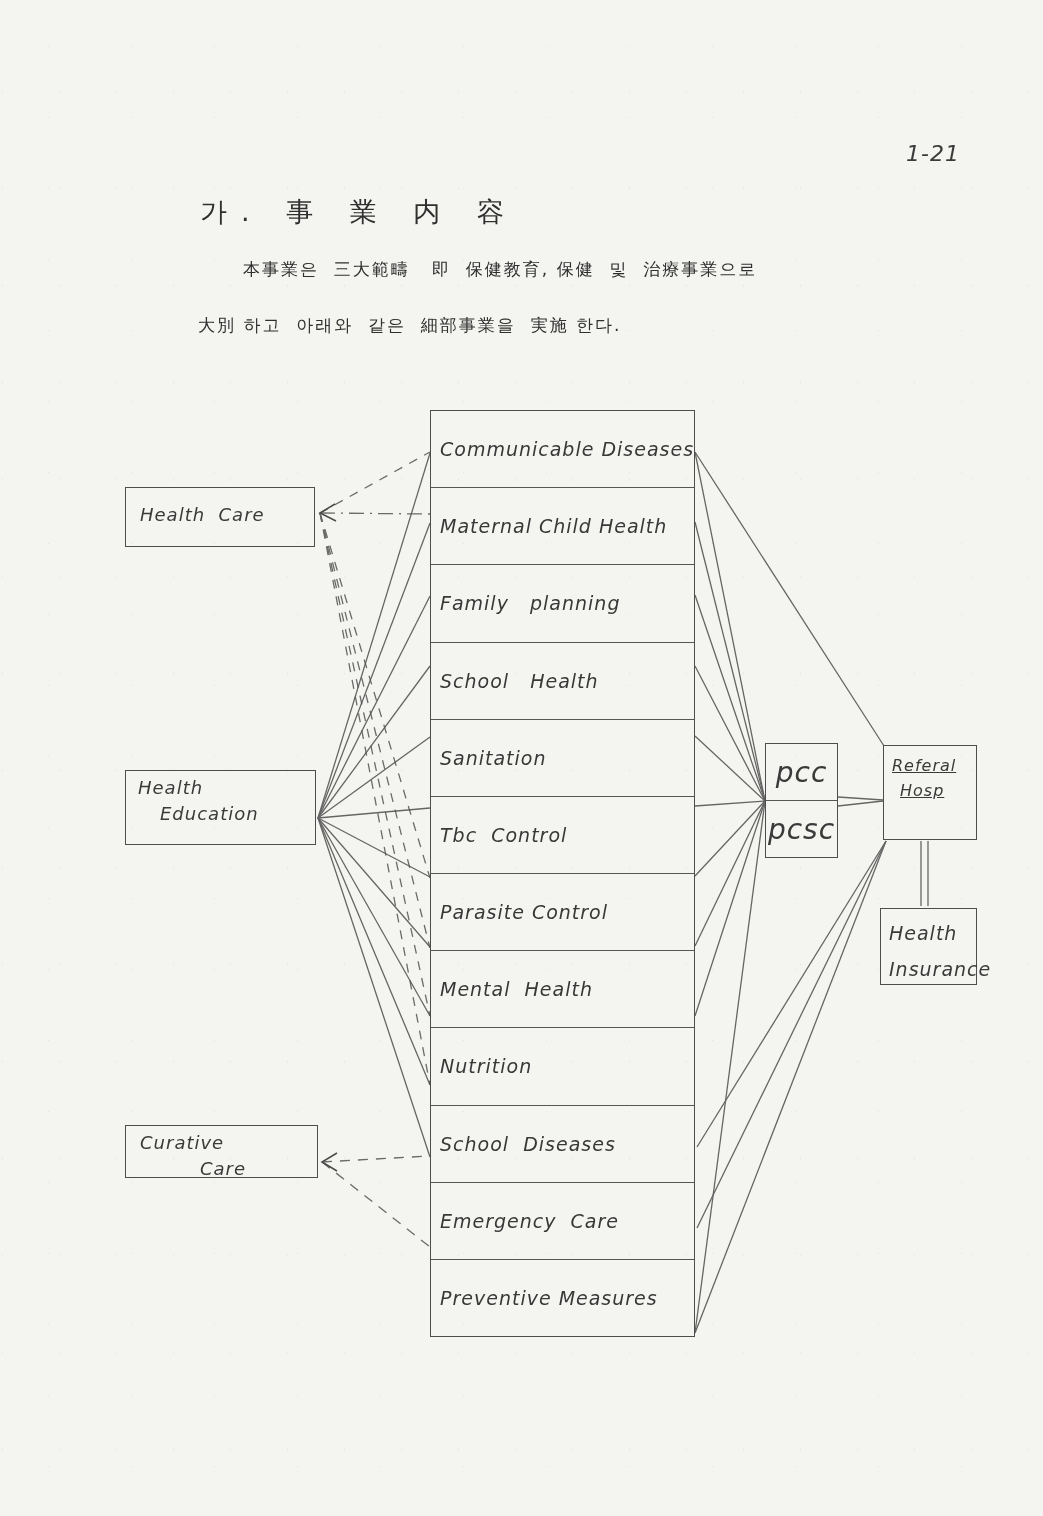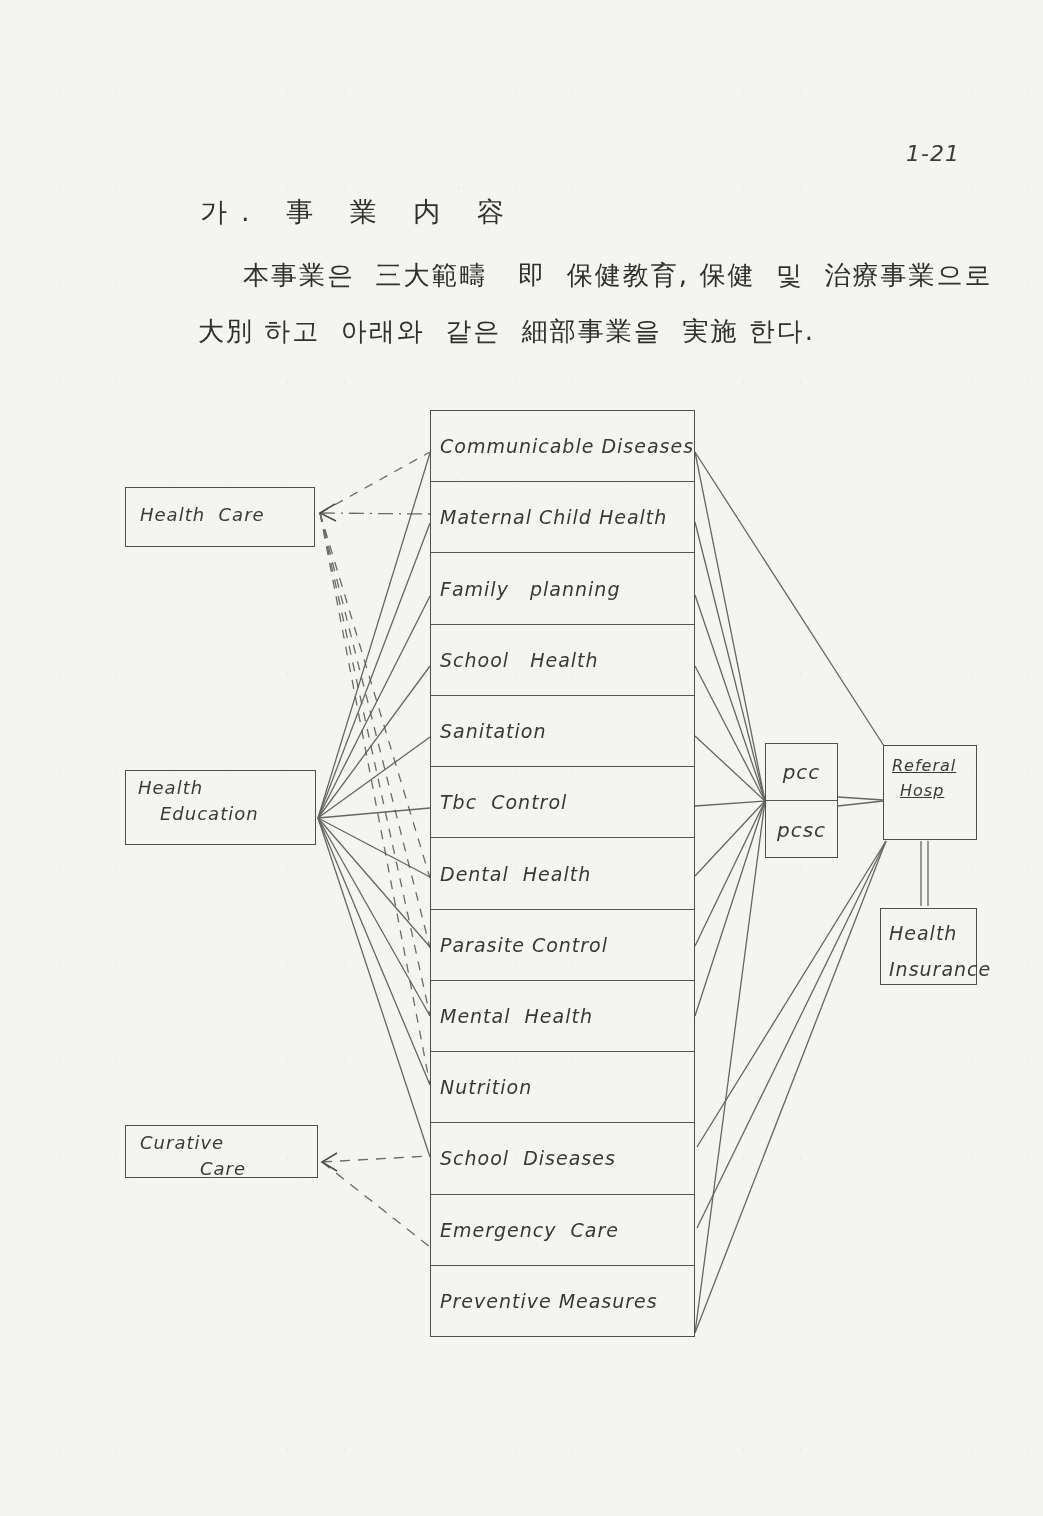--- a/index.html
+++ b/index.html
@@ -23,37 +23,37 @@
   svg.lines{position:absolute;left:0;top:0;z-index:1;}
   .box{
     position:absolute;z-index:2;
     border:1.7px solid #4d4d4d;
     background:transparent;
     box-sizing:border-box;
     justify-content:space-between;
   }
   .pagenum{font-size:22px;}
   .heading{font-size:27px;letter-spacing:14px;}
-  .para{font-size:26px;letter-spacing:2px;}
+  .para{font-size:17px;letter-spacing:2px;}
   .leftbox-label{font-size:18px;line-height:1.5;}
   .svc-col{display:flex;flex-direction:column;}
   .svc-row{
     flex:1 1 auto;
     border-bottom:1.4px solid #565656;
     display:flex;align-items:center;
     box-sizing:border-box;
   }
   .svc-row:last-child{border-bottom:none;}
   .svc-label{
     padding-left:9px;font-size:19px;white-space:pre;
     font-style:italic;letter-spacing:1px;color:#383838;
   }
   .pcc-cell{
     height:57px;display:flex;align-items:center;justify-content:center;
-    font-size:20px;box-sizing:border-box;
+    font-size:28px;box-sizing:border-box;
   }
   .pcc-cell.top{border-bottom:1.3px solid #565656;}
   .twoline{font-size:16px;line-height:1.55;padding:8px 0 0 8px;text-decoration:underline;}
   .ins-label{font-size:19px;line-height:1.9;padding:6px 0 0 8px;}
 </style>
 </head>
 <body>
 
 <div class="page">
 
@@ -155,23 +155,20 @@
     <div class="svc-row">
       <span class="svc-label">School   Health</span>
     </div>
     <div class="svc-row">
       <span class="svc-label">Sanitation</span>
     </div>
     <div class="svc-row">
       <span class="svc-label">Tbc  Control</span>
     </div>
     <div class="svc-row">
-      <span class="svc-label">Dental  Health</span>
-    </div>
-    <div class="svc-row">
       <span class="svc-label">Parasite Control</span>
     </div>
     <div class="svc-row">
       <span class="svc-label">Mental  Health</span>
     </div>
     <div class="svc-row">
       <span class="svc-label">Nutrition</span>
     </div>
     <div class="svc-row">
       <span class="svc-label">School  Diseases</span>

